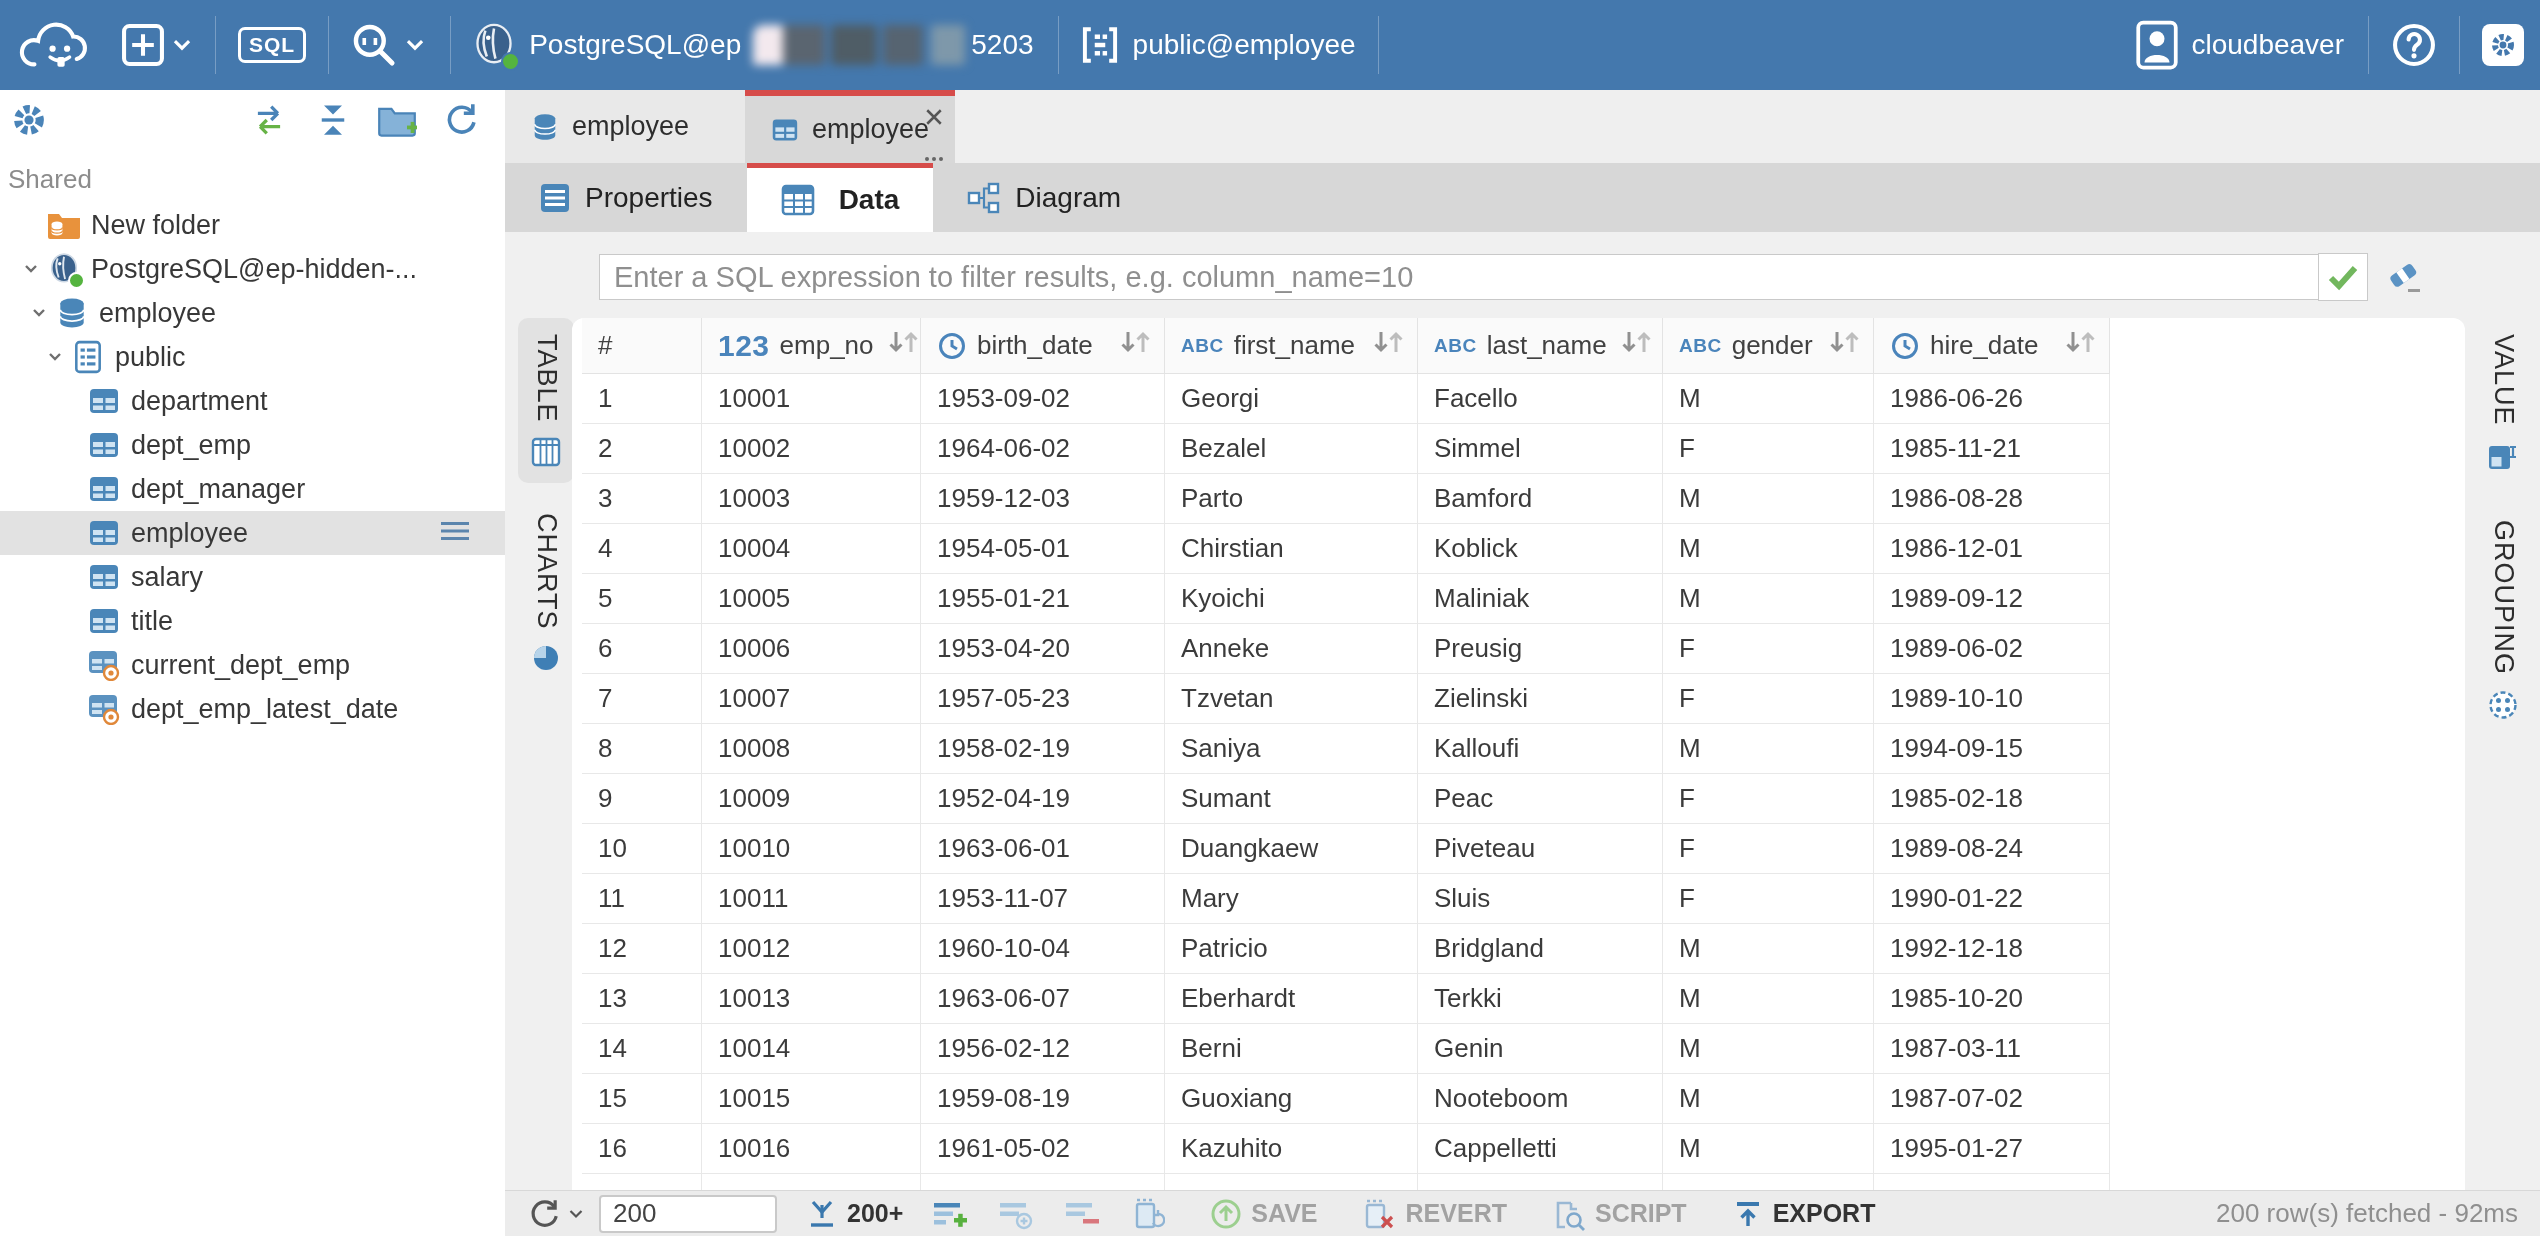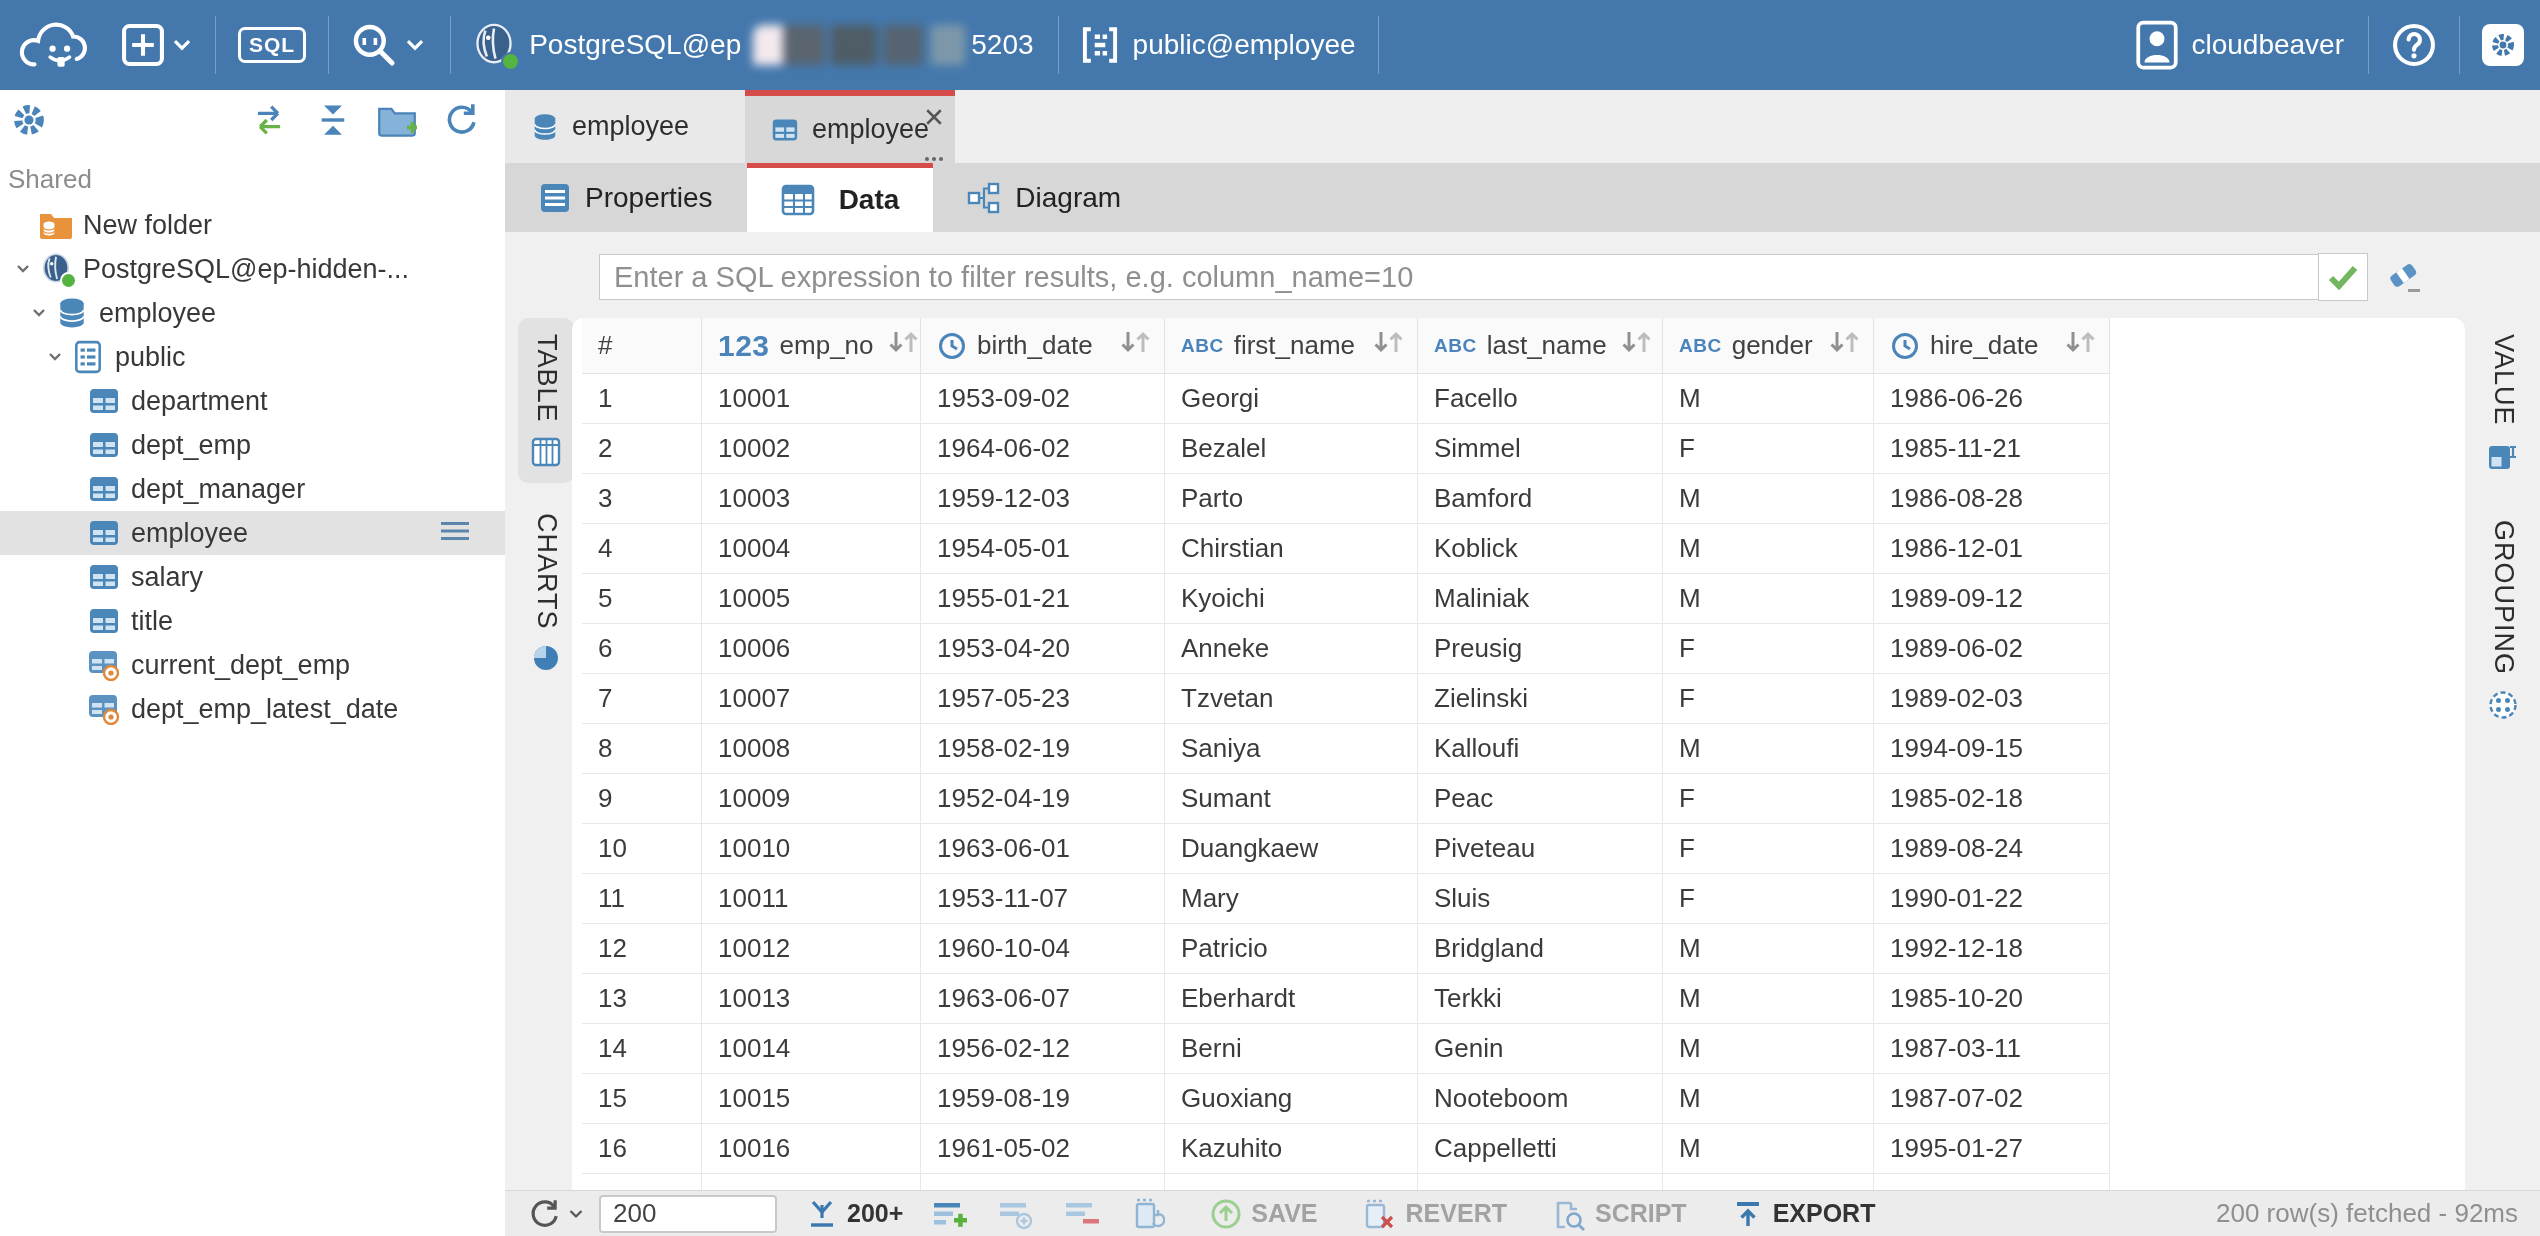--- a/index.html
+++ b/index.html
@@ -19,21 +19,21 @@
   
   .sidebar{left:0;top:90px;width:505px;height:1146px;background:#fff;border-right:1px solid #e0e0e0;}
   .sb-toolbar{display:flex;align-items:center;height:56px;padding:4px 26px 0 10px;gap:26px;}
   .sb-spacer{flex:1;}
   .sb-section{color:#8c8c8c;font-size:26px;padding:14px 0 6px 8px;}
   .tree{margin-top:2px;}
   .ti{display:flex;align-items:center;height:44px;font-size:27px;cursor:pointer;}
   .ti .chev{width:30px;flex:none;display:flex;align-items:center;justify-content:center;}
   .ti .tico{width:36px;flex:none;display:flex;align-items:center;justify-content:center;margin-right:9px;position:relative;}
   .ti.sel{background:#e2e2e2;}
-  .d0{padding-left:8px;} .d1{padding-left:24px;} .d2{padding-left:40px;} .d3{padding-left:56px;}
+  .d0{padding-left:16px;} .d1{padding-left:24px;} .d2{padding-left:40px;} .d3{padding-left:56px;}
   .burger{margin-left:auto;margin-right:34px;}
   .greendot{position:absolute;right:-3px;bottom:-3px;width:13px;height:13px;border-radius:50%;background:#55b43f;border:2px solid #fff;}
   
   .tabsrow{left:505px;top:90px;right:0;height:73px;background:#efefef;display:flex;}
   .etab{display:flex;align-items:center;gap:13px;padding:0 26px;font-size:27px;color:#2e2e2e;position:relative;cursor:pointer;}
   .etab.t1{background:#e9e9e9;width:188px;}
   .etab.t2{background:#d8d8d8;width:158px;border-top:6px solid #d64c4a;}
   .etab .closex{position:absolute;right:12px;top:6px;}
   .etab .dots{position:absolute;right:12px;bottom:2px;display:flex;gap:3px;}
   .etab .dots i{width:4px;height:4px;border-radius:50%;background:#666;}
@@ -651,21 +651,21 @@
               <div class="tc c6">1989-06-02</div>
             </div>
 
             <div class="trow">
               <div class="tc c0">7</div>
               <div class="tc c1">10007</div>
               <div class="tc c2">1957-05-23</div>
               <div class="tc c3">Tzvetan</div>
               <div class="tc c4">Zielinski</div>
               <div class="tc c5">F</div>
-              <div class="tc c6">1989-02-03</div>
+              <div class="tc c6">1989-10-10</div>
             </div>
 
             <div class="trow">
               <div class="tc c0">8</div>
               <div class="tc c1">10008</div>
               <div class="tc c2">1958-02-19</div>
               <div class="tc c3">Saniya</div>
               <div class="tc c4">Kalloufi</div>
               <div class="tc c5">M</div>
               <div class="tc c6">1994-09-15</div>

